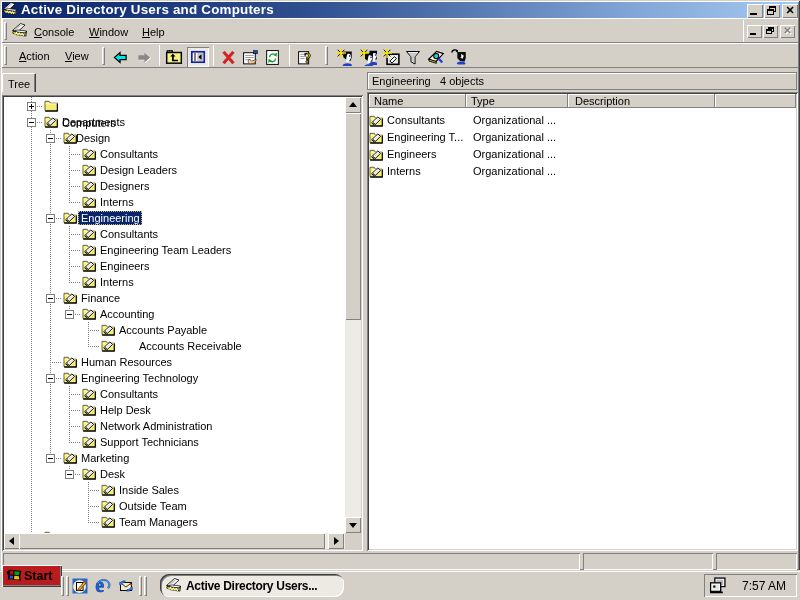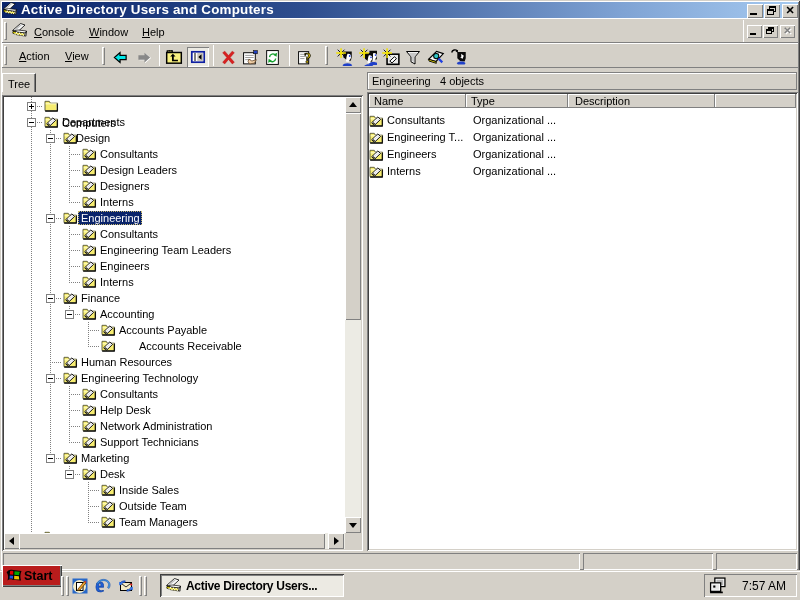--- a/index.html
+++ b/index.html
@@ -468,21 +468,21 @@
     <use href="#qldesk"></use>
   </svg>
 <svg style="position:absolute;left:95px;top:578px;width:16px;height:16px;" viewBox="0 0 16 16">
     <use href="#qlie"></use>
   </svg>
 <svg style="position:absolute;left:118px;top:578px;width:16px;height:16px;" viewBox="0 0 16 16">
     <use href="#qlwin"></use>
   </svg>
 <div class="grip" style="position:absolute;left:139px;top:576px;width:3px;height:20px;"></div>
 <div class="grip" style="position:absolute;left:144px;top:576px;width:3px;height:20px;"></div>
-<div style="position:absolute;left:160px;top:574px;width:184px;height:23px;;background:#ECEAE3;box-shadow: inset 1px 1px 0 #808080, inset -1px -1px 0 #FFFFFF;;box-shadow: inset 1px 1px 0 #404040, inset -1px -1px 0 #FFFFFF, inset 2px 2px 0 #808080;">
+<div style="position:absolute;left:160px;top:574px;width:184px;height:23px;;background:#ECEAE3;box-shadow: inset 1px 1px 0 #808080, inset -1px -1px 0 #FFFFFF;;box-shadow: inset 1px 1px 0 #404040, inset -1px -1px 0 #FFFFFF, inset 2px 2px 0 #808080; border-radius: 9px;">
     <svg style="position:absolute;left:6px;top:4px;width:16px;height:16px;" viewBox="0 0 16 16">
       <use href="#mmc"></use>
     </svg>
     <span style="position:absolute;left:26px;top:5px;font-weight:bold;font-size:12px;letter-spacing:-0.3px;white-space:nowrap;">Active Directory Users...</span>
   </div>
 <div style="position:absolute;left:704px;top:574px;width:93px;height:23px;;background:#D4D0C8;box-shadow: inset 1px 1px 0 #808080, inset -1px -1px 0 #FFFFFF;;">
     <svg style="position:absolute;left:5px;top:3px;width:17px;height:17px;" viewBox="0 0 16 16">
       <use href="#traypc"></use>
     </svg>
     <span style="position:absolute;left:38px;top:5px;font-size:12px;white-space:nowrap;">7:57 AM</span>

